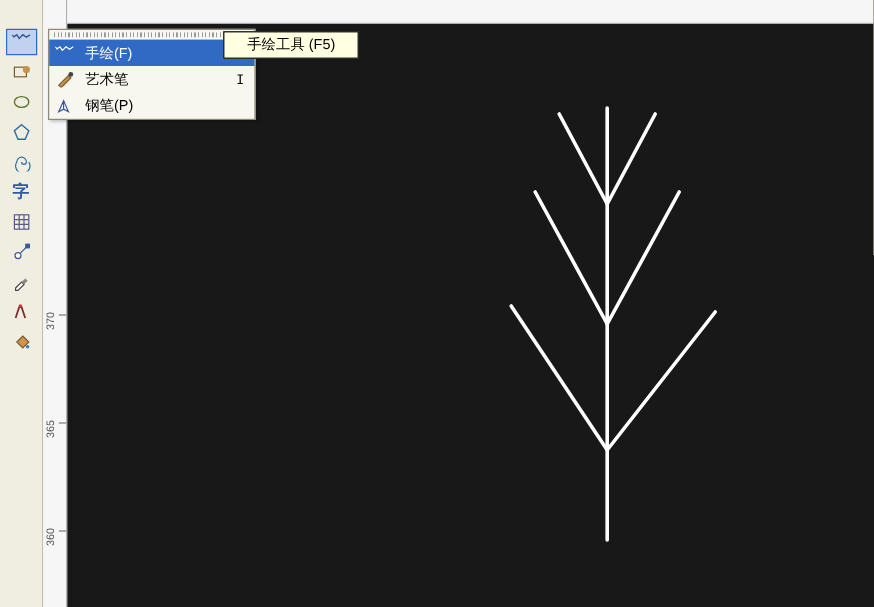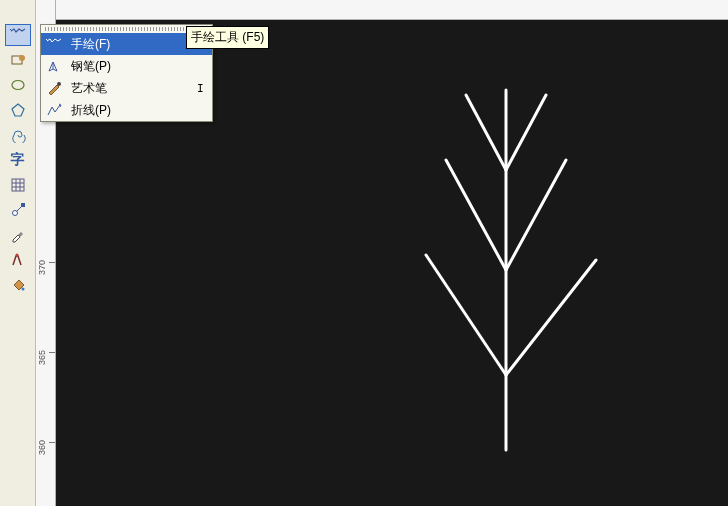--- a/index.html
+++ b/index.html
@@ -117,21 +117,21 @@
   justify-content: center;
 }
 .fi-label { flex: 1; padding-right: 24px; }
 .fi-shortcut { font-family: monospace; font-size: 11px; margin-left: 48px; }
 .tooltip {
   position: absolute;
   left: 186px;
   top: 26px;
   background: #ffffe1;
   border: 1px solid #000;
-  padding: 2px 4px;
+  padding: 2px 19px;
   font-size: 12px;
   z-index: 11;
   white-space: nowrap;
 }
 </style>
 </head>
 <body>
 
 <div class="app">
 
@@ -238,49 +238,39 @@
         </svg>
     </span>
     <span class="fi-label">手绘(F)</span>
     <span class="fi-shortcut">F5</span>
   </div>
 
 
   <div class="flyout-item">
     <span class="fi-icon">
       <svg width="16" height="14">
+          <path d="M3 12l8-8 2 2-8 8z" fill="#c7934a" stroke="#7a5c2e"></path>
+          <circle cx="13" cy="3" r="2" fill="#444"></circle>
+        </svg>
+    </span>
+    <span class="fi-label">艺术笔</span>
+    <span class="fi-shortcut">I</span>
+  </div>
+
+  <div class="flyout-item">
+    <span class="fi-icon">
+      <svg width="16" height="14">
           <path d="M3 12l4-9 4 9-4-2z" fill="#fff" stroke="#3a589b"></path>
           <line x1="7" y1="3" x2="7" y2="10" stroke="#3a589b"></line>
         </svg>
     </span>
     <span class="fi-label">钢笔(P)</span>
     <span class="fi-shortcut"></span>
   </div>
 
-  <div class="flyout-item">
-    <span class="fi-icon">
-      <svg width="16" height="14">
-          <path d="M3 12l8-8 2 2-8 8z" fill="#c7934a" stroke="#7a5c2e"></path>
-          <circle cx="13" cy="3" r="2" fill="#444"></circle>
-        </svg>
-    </span>
-    <span class="fi-label">艺术笔</span>
-    <span class="fi-shortcut">I</span>
-  </div>
-
-  <div class="flyout-item">
-    <span class="fi-icon">
-      <svg width="16" height="14">
-          <path d="M2 12l4-8 3 5 5-7" stroke="#3a589b" fill="none"></path>
-          <path d="M13 1l2 1-1 2" stroke="#3a589b" fill="none"></path>
-        </svg>
-    </span>
-    <span class="fi-label">折线(P)</span>
-    <span class="fi-shortcut"></span>
-  </div>
 
 
 
 </div>
 
 <div class="tooltip">
   <span>手绘工具 (F5)</span>
 </div>
 
 </body></html>

